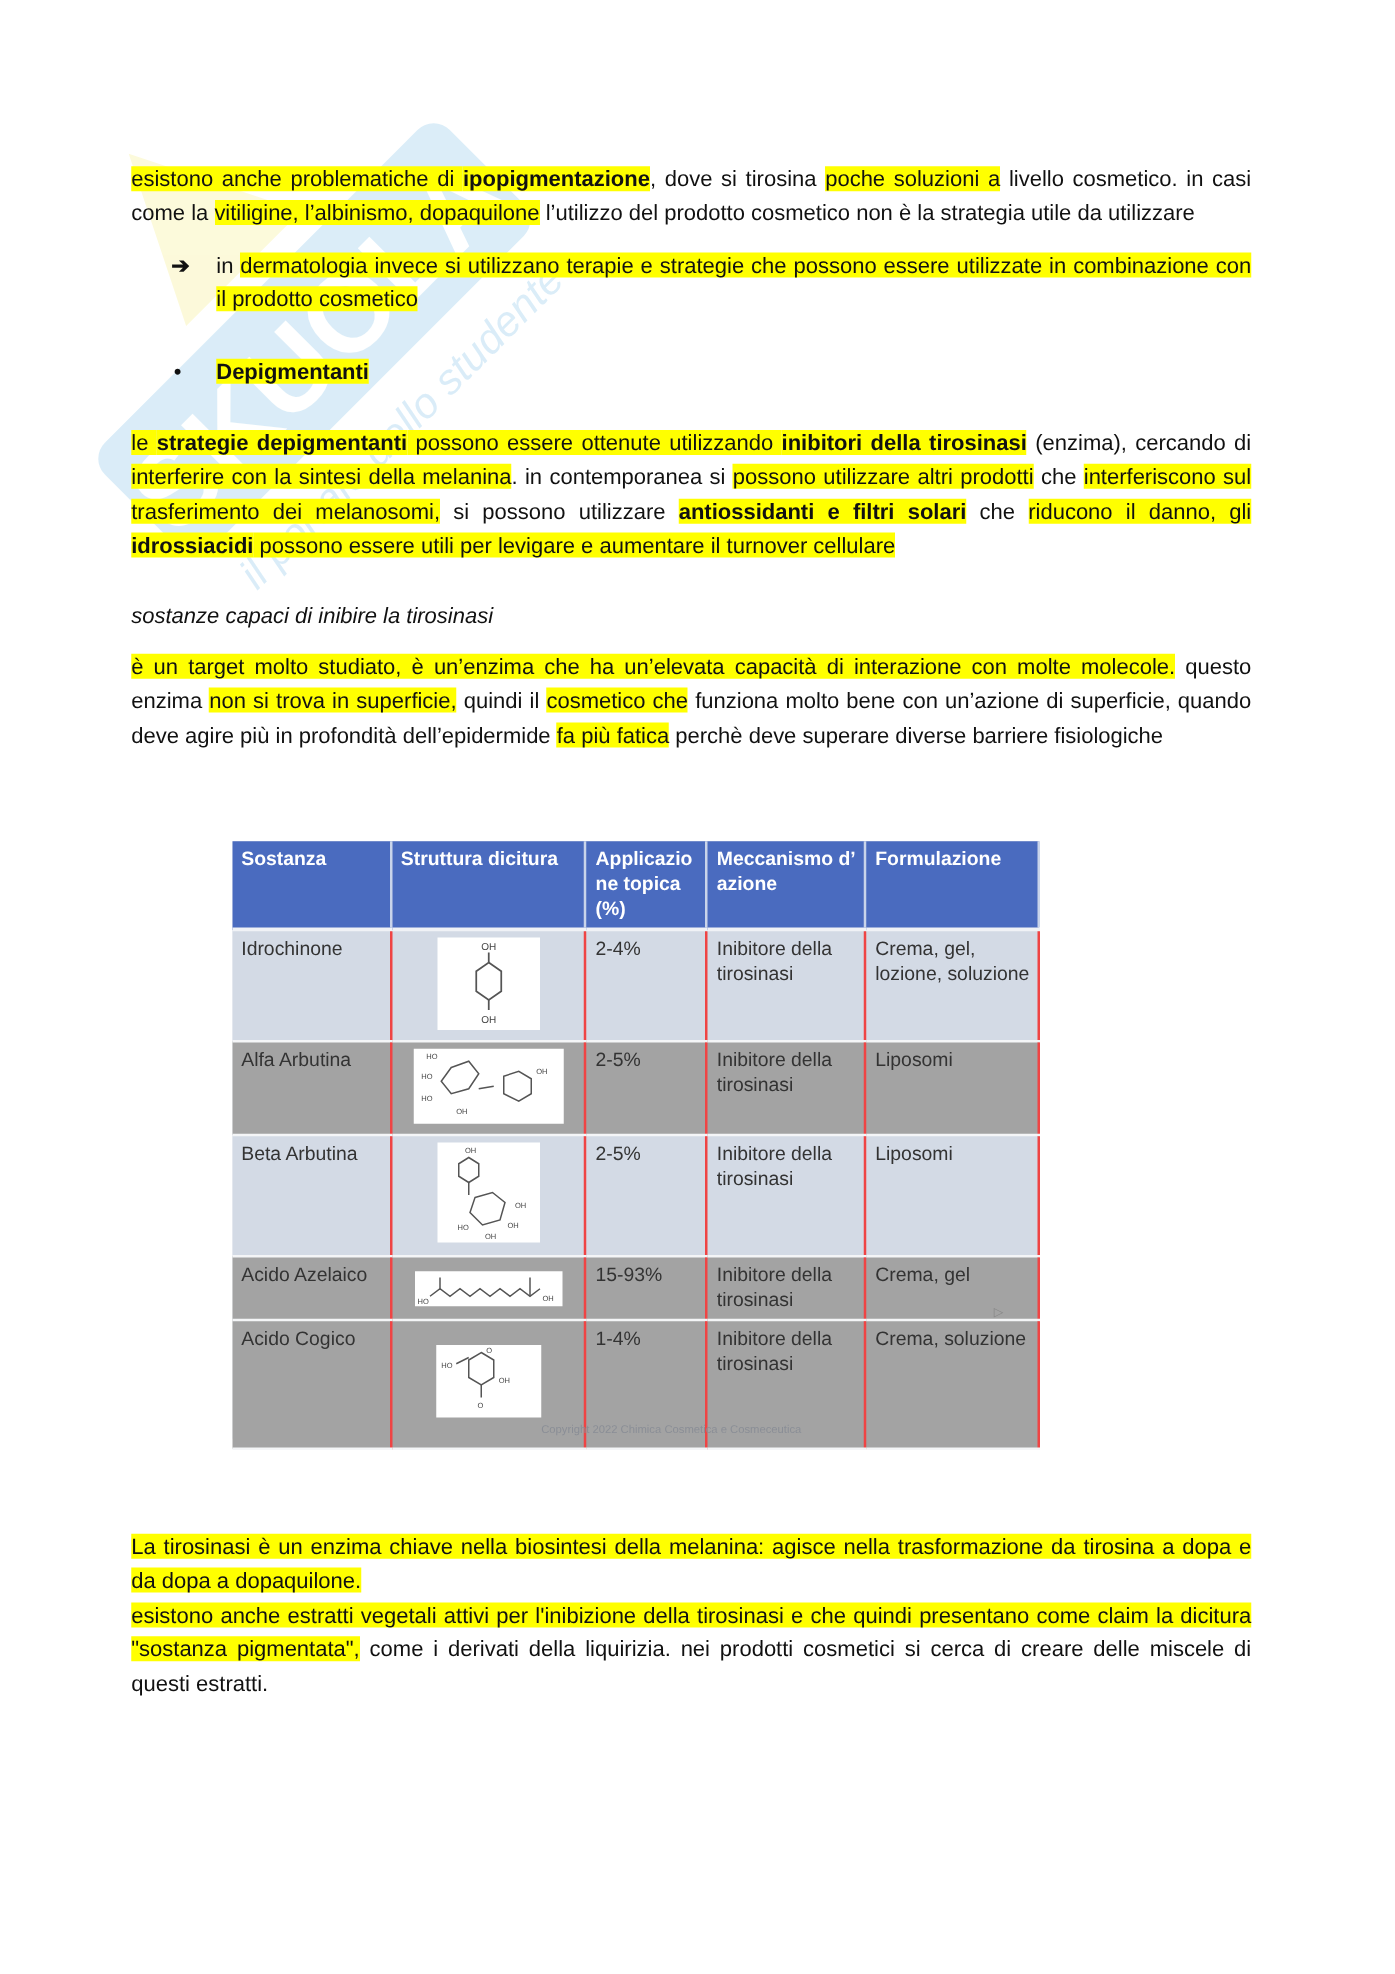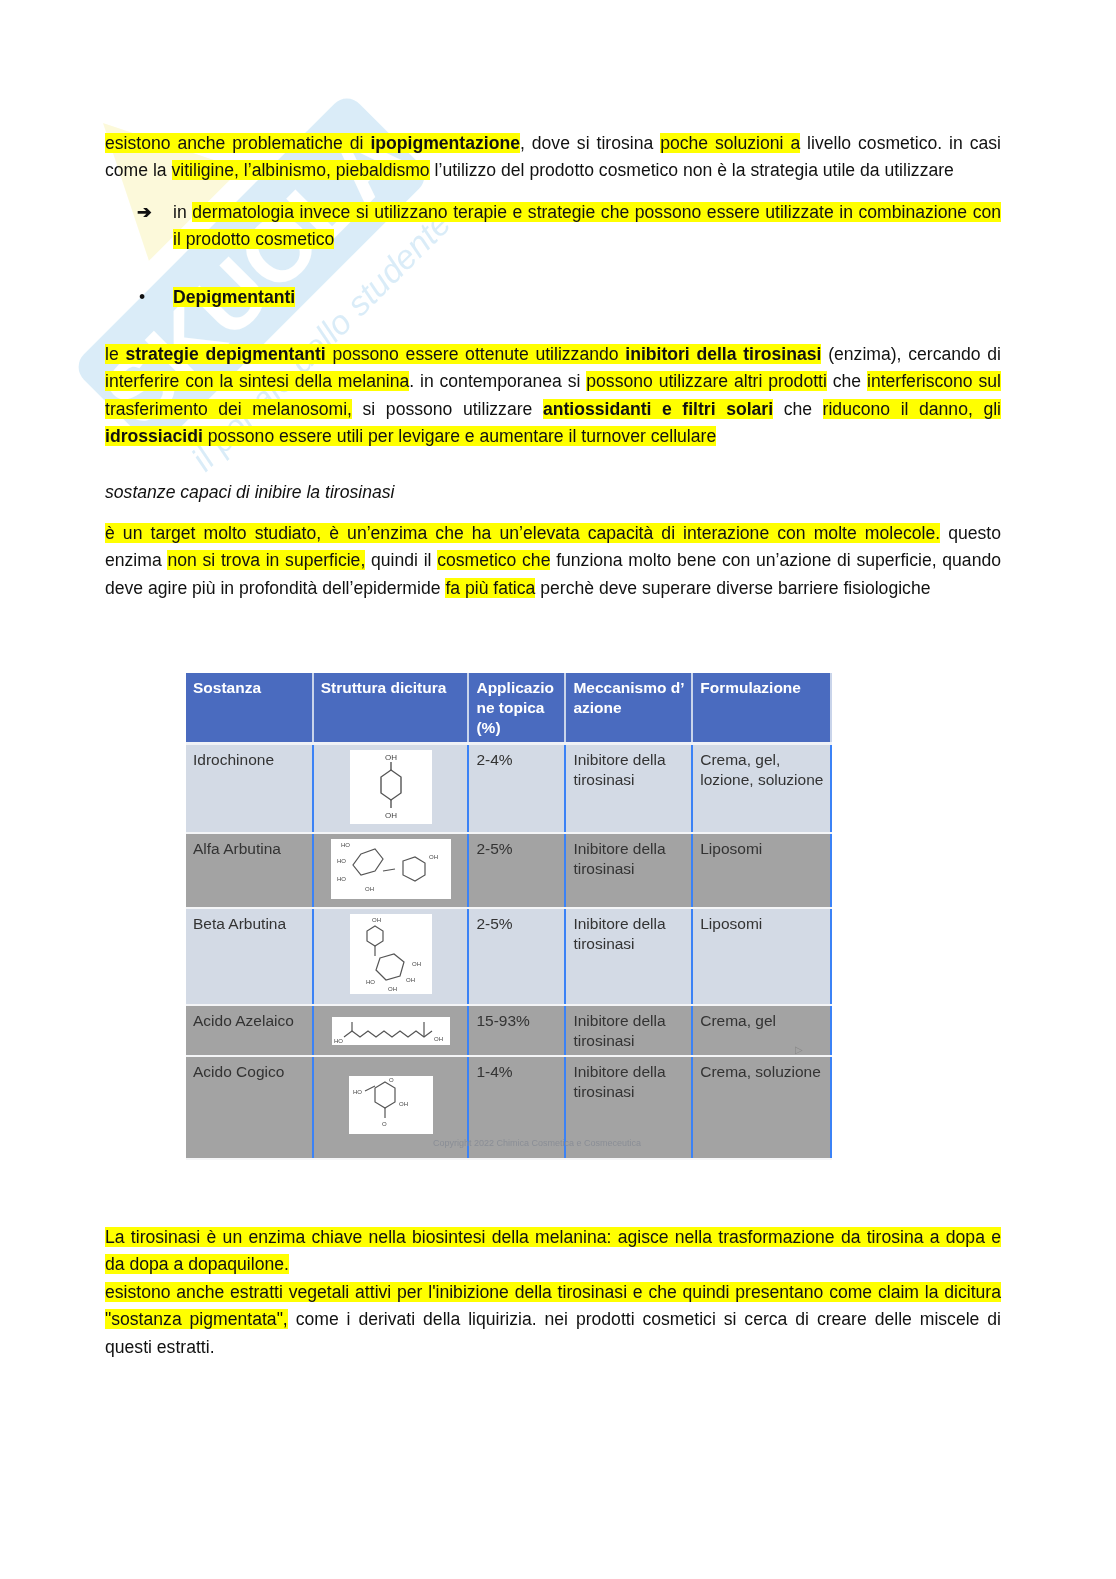--- a/index.html
+++ b/index.html
@@ -13,21 +13,21 @@
   .hl { background: #ffff00; }
   b { font-weight: bold; }
   .arrow-item { position: relative; padding-left: 68px; margin-top: 14px; text-align: justify; }
   .arrow-item .arrow { position: absolute; left: 32px; top: 0; font-weight: bold; }
   .bullet-item { position: relative; padding-left: 68px; margin-top: 30px; }
   .bullet-item .dot { position: absolute; left: 34px; top: 0; }
   .italic { font-style: italic; }
   .table-wrap { position: absolute; left: 186px; top: 673px; width: 646px; height: 478px; background: #e6e9ee; }
   table { border-collapse: collapse; width: 646px; font-family: "Liberation Sans", sans-serif; font-size: 15.5px; line-height: 20px; color: #333; }
   th { background: #4a6bbf; color: #ffffff; font-weight: bold; text-align: left; vertical-align: top; padding: 5px 6px 4px 7px; height: 58px; border-right: 2px solid #c9d4ea; border-bottom: 3px solid #f0f2f6; }
-  td { vertical-align: top; padding: 5px 6px 4px 7px; border-right: 2px solid #3b82f6; border-bottom: 2px solid #f4f5f7; }
+  td { vertical-align: top; padding: 5px 6px 4px 7px; border-right: 2px solid #ef4444; border-bottom: 2px solid #f4f5f7; }
   tr.dark td { background: #d3dae5; }
   tr.light td { background: #a3a3a3; }
   .mol { background: #fff; display: block; margin: 0 auto; }
   .copyright { position: absolute; left: 0; width: 646px; top: 465px; text-align: center; font-size: 9px; color: #8a8e96; padding-left: 28px; }
   .cursor { position: absolute; left: 609px; top: 371px; font-size: 10px; color: #888; }
 </style>
 </head>
 <body>
 
 <svg class="watermark" viewBox="0 0 470 470">
@@ -35,21 +35,21 @@
     <rect x="40" y="170" width="390" height="120" rx="18" fill="#5aaee0"></rect>
     <polygon points="235,20 300,150 170,150" fill="#f2e65a"></polygon>
     <text x="235" y="265" text-anchor="middle" font-family="Liberation Sans, sans-serif" font-size="90" font-weight="bold" fill="#ffffff">SKUOLA</text>
     <text x="235" y="340" text-anchor="middle" font-family="Liberation Sans, sans-serif" font-size="34" font-style="italic" fill="#5aaee0">il portale dello studente</text>
   </g>
 </svg>
 
 <div class="page">
 
   <p class="para">
-    <span class="hl">esistono anche problematiche di </span><b class="hl">ipopigmentazione</b><span>, dove si tirosina </span><span class="hl">poche soluzioni a</span><span> livello cosmetico. in casi come la </span><span class="hl">vitiligine, l’albinismo, piebaldismo</span><span> l’utilizzo del prodotto cosmetico non è la strategia utile da utilizzare</span>
+    <span class="hl">esistono anche problematiche di </span><b class="hl">ipopigmentazione</b><span>, dove si tirosina </span><span class="hl">poche soluzioni a</span><span> livello cosmetico. in casi come la </span><span class="hl">vitiligine, l’albinismo, dopaquilone</span><span> l’utilizzo del prodotto cosmetico non è la strategia utile da utilizzare</span>
   </p>
 
   <div class="arrow-item">
     <span class="arrow">➔</span>
     <span>in </span><span class="hl">dermatologia invece si utilizzano terapie e strategie che possono essere utilizzate in combinazione con il prodotto cosmetico</span>
   </div>
 
   <div class="bullet-item">
     <span class="dot">•</span>
     <b class="hl">Depigmentanti</b>

